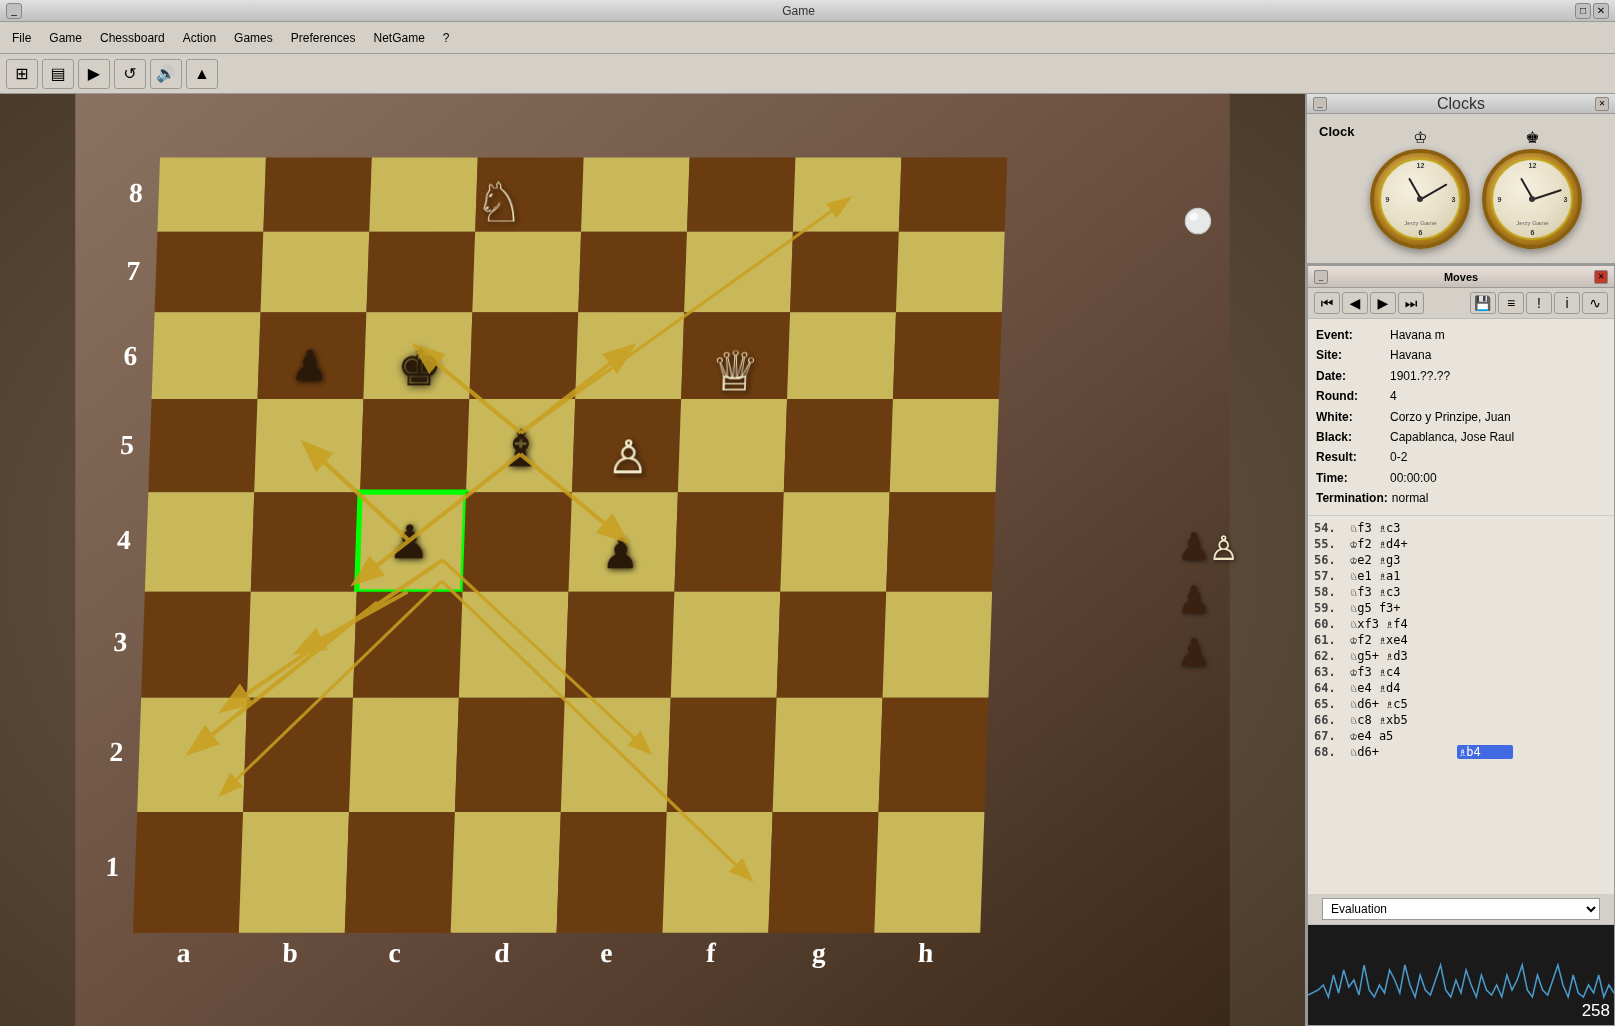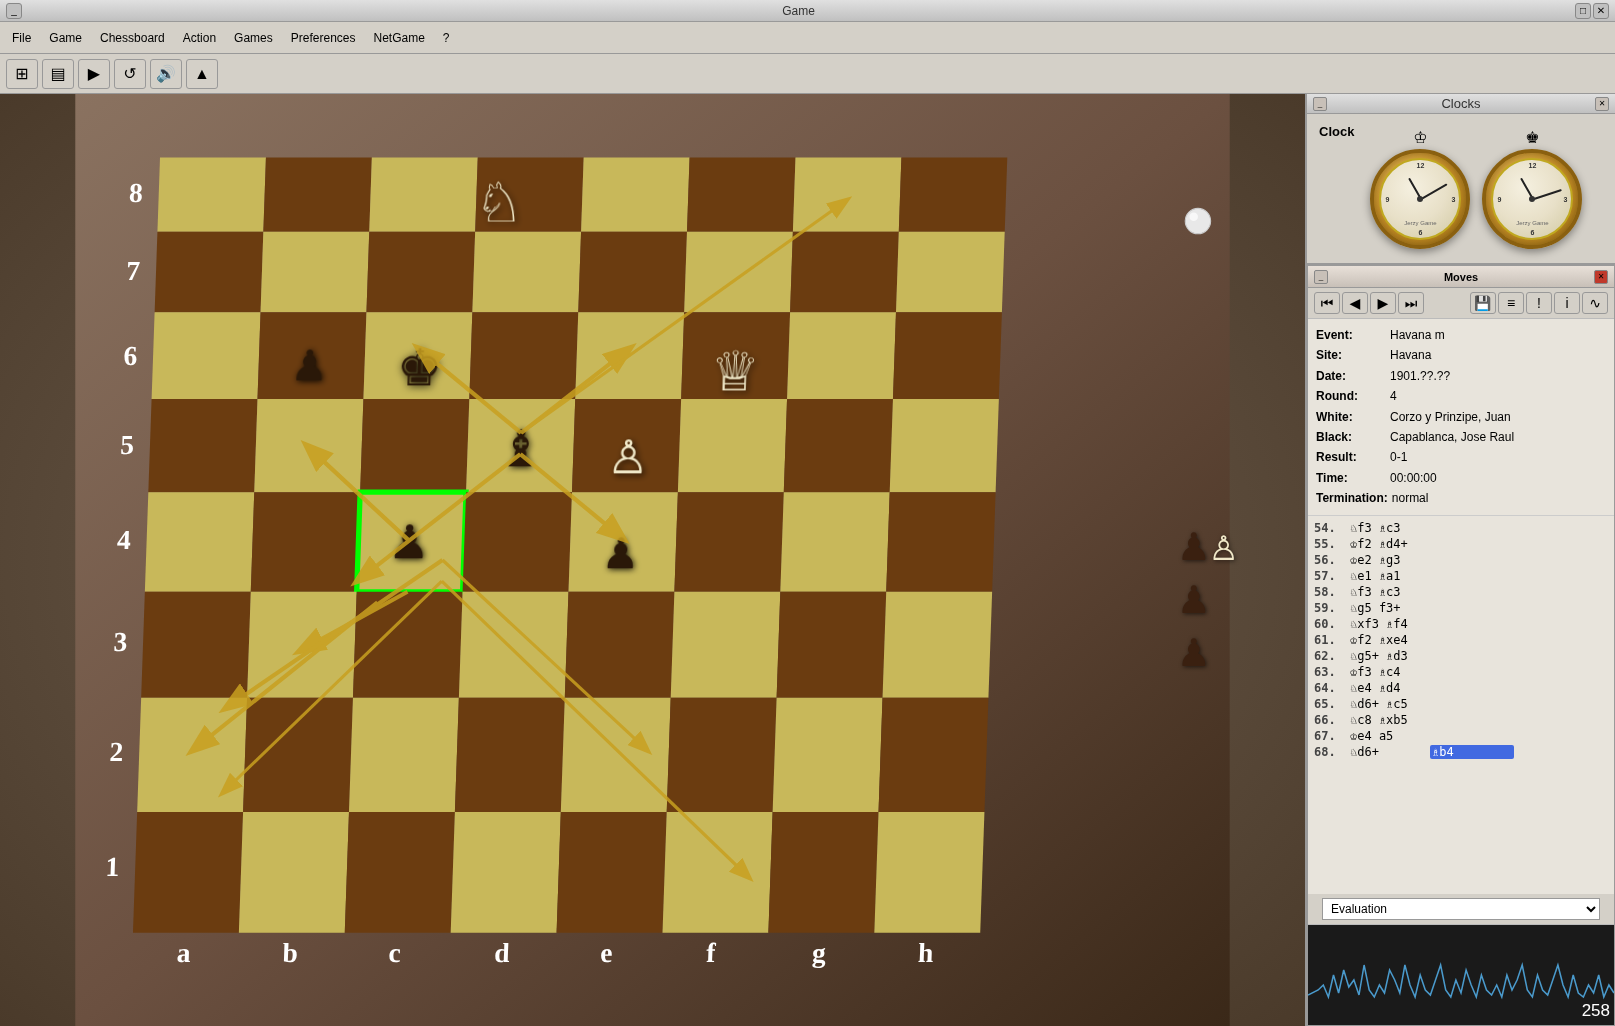--- a/index.html
+++ b/index.html
@@ -113,21 +113,21 @@
     .clock-title-bar {
       background: linear-gradient(to bottom, #e0e0e0, #c0c0c0);
       height: 20px;
       display: flex;
       align-items: center;
       justify-content: space-between;
       padding: 0 6px;
       border-bottom: 1px solid #999;
     }
     .clock-title-bar-title {
-      font-size: 13px;
+      font-size: 16px;
       color: #333;
       flex: 1;
       text-align: center;
     }
     .clock-content {
       padding: 8px;
       display: flex;
       flex-direction: row;
       gap: 4px;
     }
@@ -271,22 +271,23 @@
     .move-num {
       width: 36px;
       color: #444;
       font-weight: bold;
     }
     .move-white {
       width: 80px;
       color: #000;
     }
     .move-black {
-      width: 84px;
+      width: 56px;
       color: #000;
+      margin-left: 27px;
     }
     .move-black.highlight {
       background: #4169e1;
       color: #fff;
       padding: 0 2px;
       border-radius: 2px;
     }
 
     
     .status-bar {
@@ -673,21 +674,21 @@
           <div class="game-info-row">
             <span class="game-info-label">White:</span>
             <span>Corzo y Prinzipe, Juan</span>
           </div>
           <div class="game-info-row">
             <span class="game-info-label">Black:</span>
             <span>Capablanca, Jose Raul</span>
           </div>
           <div class="game-info-row">
             <span class="game-info-label">Result:</span>
-            <span>0-1</span>
+            <span>0-2</span>
           </div>
           <div class="game-info-row">
             <span class="game-info-label">Time:</span>
             <span>00:00:00</span>
           </div>
           <div class="game-info-row">
             <span class="game-info-label">Termination:</span>
             <span>normal</span>
           </div>
         </div>

